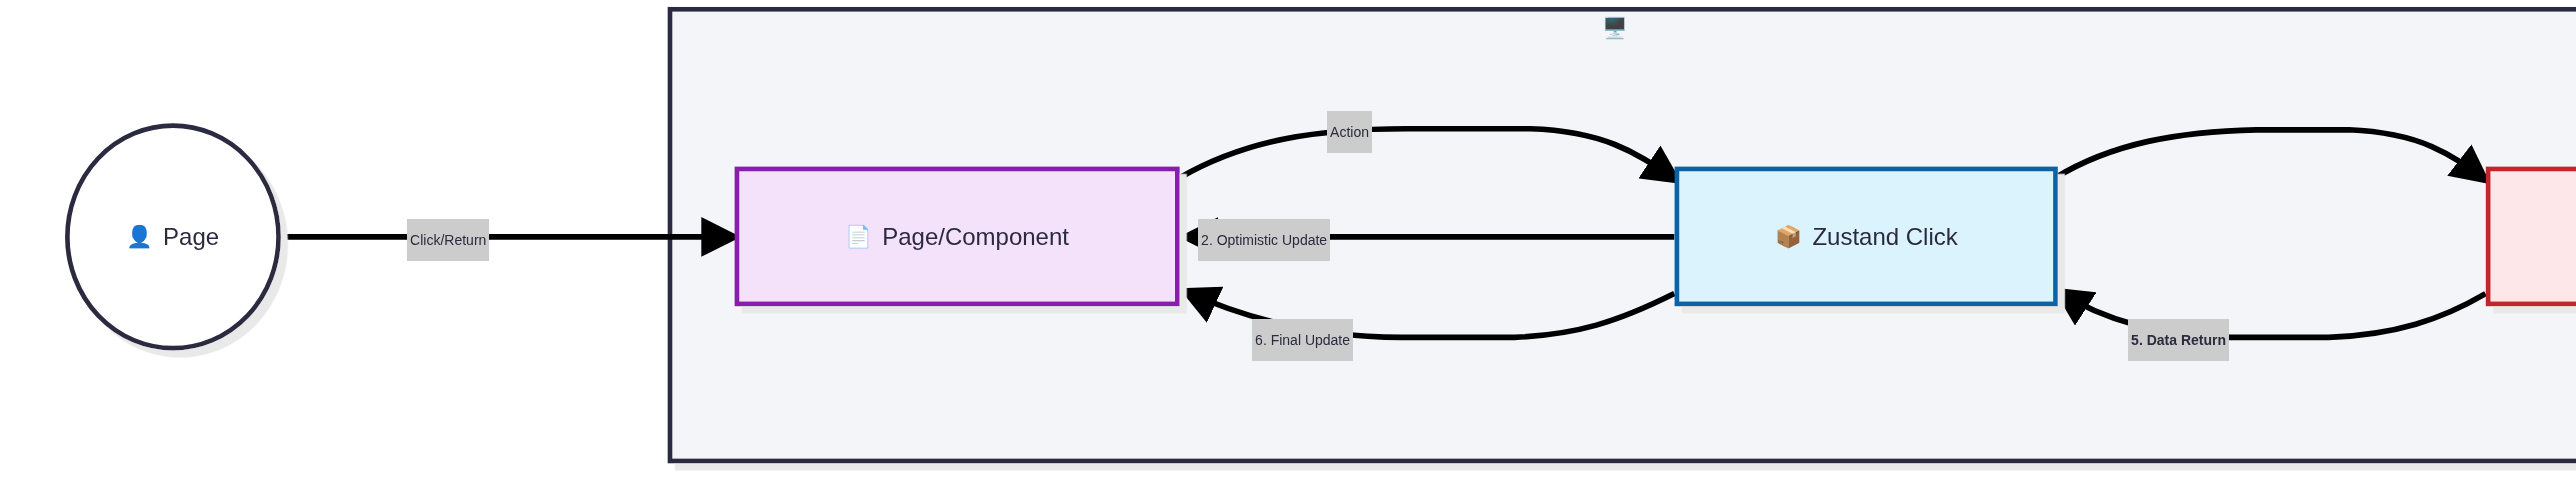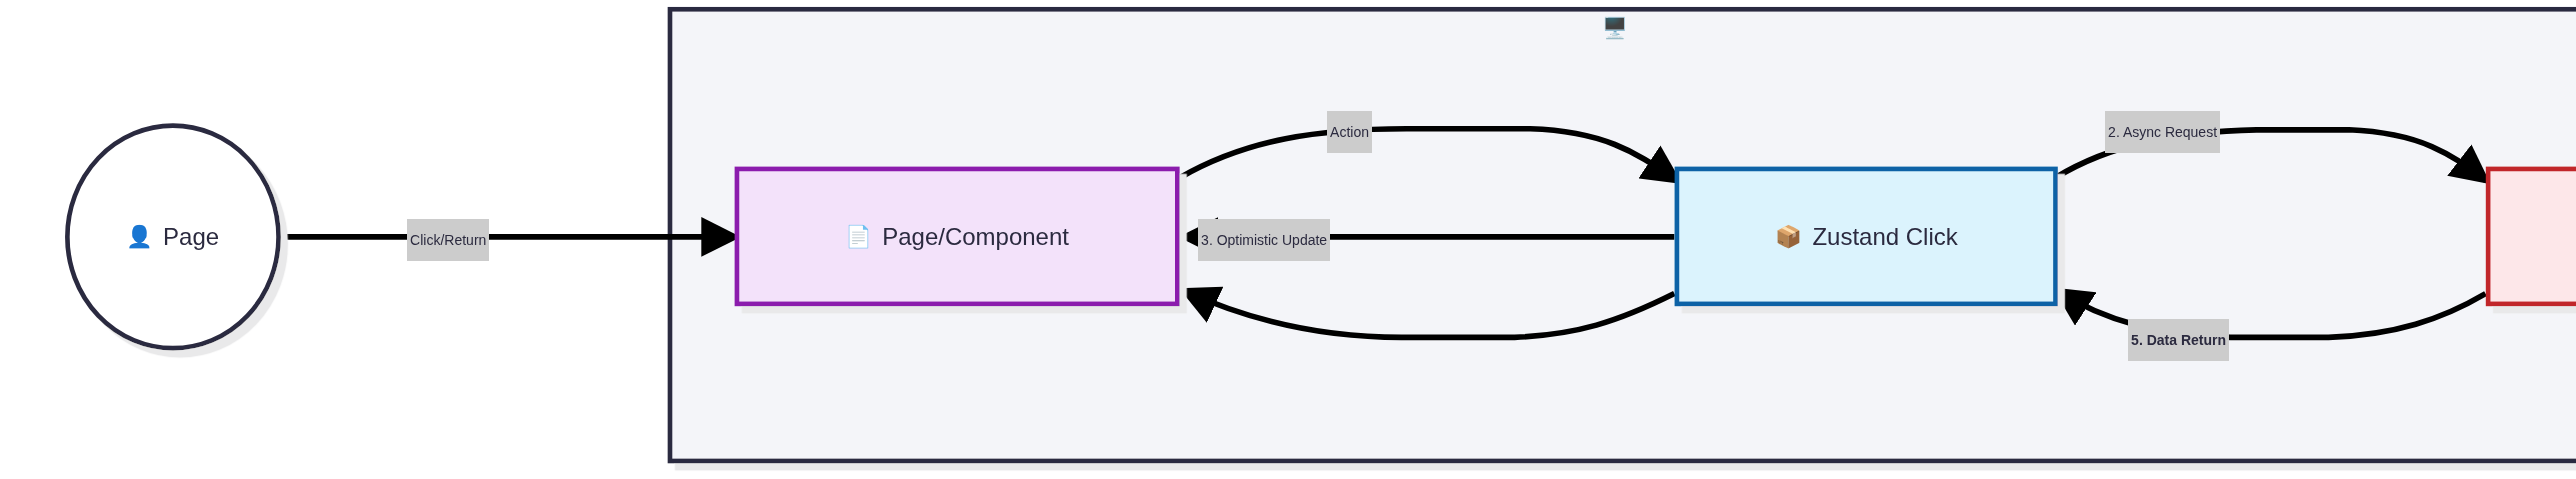--- a/index.html
+++ b/index.html
@@ -146,21 +146,21 @@
 
   <div class="node-label" style="left:2488px; top:216px; width:361px; height:41px;">
     
     
   </div>
 
   <div class="edge-label" style="left:407px; top:219px; height:36px;">Click/Return</div>
 
   <div class="edge-label" style="left:1327px; top:111px; height:36px;">Action</div>
 
-  <div class="edge-label" style="left:1198px; top:219px; height:36px;">3. Optimistic Update</div>
+  <div class="edge-label" style="left:1198px; top:219px; height:36px;">2. Optimistic Update</div>
 
-  <div class="edge-label" style="left:2105px; top:111px; height:36px;">2. Async Request</div>
 
   <div class="edge-label" style="left:2128px; top:319px; height:36px;font-weight:bold;">5. Data Return</div>
 
+  <div class="edge-label" style="left:1252px; top:319px; height:36px;">6. Final Update</div>
 
 </div>
 
 
 </body></html>

